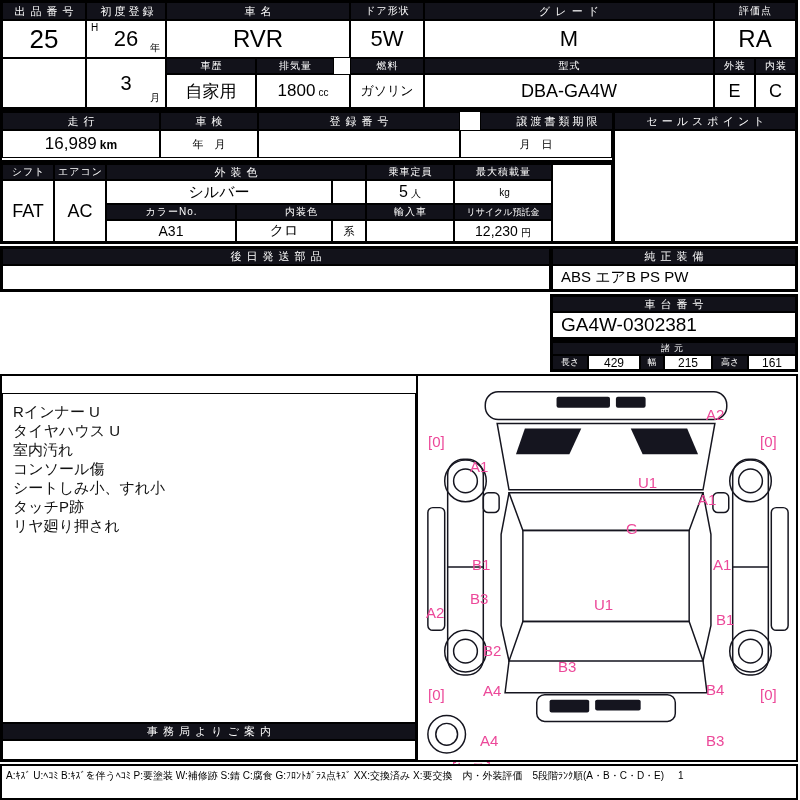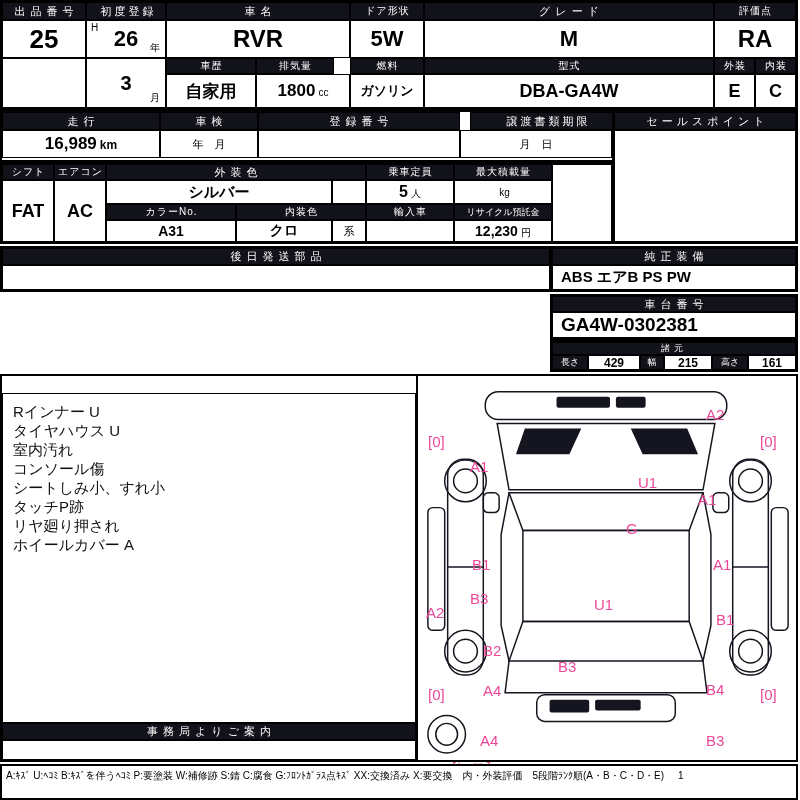--- a/index.html
+++ b/index.html
@@ -6,21 +6,21 @@
   #sheet{
     position:relative;width:800px;height:800px;background:#fff;
     font-family:"Liberation Sans","DejaVu Sans",sans-serif;color:#000;
   }
   .blk{position:absolute;box-sizing:border-box;border:2px solid #000;background:#fff;}
   .c{position:absolute;box-sizing:border-box;border:1px solid #000;background:#fff;
      display:flex;align-items:center;justify-content:center;overflow:hidden;white-space:nowrap;}
   .hdr{background:#12121a;color:#fff;font-size:11px;letter-spacing:5px;padding-left:5px;}
   .hdr.t{font-size:10px;letter-spacing:1px;padding-left:1px;}
   .hdr.xs{font-size:9px;letter-spacing:0;padding-left:0;}
-  .b{font-weight:bold;}
+  .b{font-weight:normal;}
   .s26{font-size:26px}.s24{font-size:24px}.s22{font-size:22px}.s20{font-size:20px}
   .s18{font-size:18px}.s17{font-size:17px}.s16{font-size:16px}.s15{font-size:15px}
   .s14{font-size:14px}.s13{font-size:13px}.s12{font-size:12px}.s11{font-size:11px}
   .base{display:flex;align-items:baseline;}
   .unit{font-size:10px;font-weight:normal;margin-left:3px;}
   .left{justify-content:flex-start;padding-left:8px;}
   .corner-tl{position:absolute;top:1px;left:4px;font-size:10px;}
   .corner-br{position:absolute;bottom:2px;right:5px;font-size:10px;}
   .notes{position:absolute;box-sizing:border-box;border:1px solid #000;background:#fff;padding:8px 10px;}
   .note-line{font-size:15px;line-height:19px;color:#111;}
@@ -87,21 +87,21 @@
     <div class="c" style="left:0;top:18px;width:158px;height:28px">
       <span class="base">
           <span class="b s17">16,989</span>
           <span class="unit s11" style="font-size:12px;font-weight:bold">km</span>
         </span>
     </div>
     <div class="c hdr" style="left:158px;top:0;width:98px;height:18px">車検</div>
     <div class="c s11" style="left:158px;top:18px;width:98px;height:28px">年　月</div>
     <div class="c hdr" style="left:256px;top:0;width:202px;height:18px">登録番号</div>
     <div class="c s11" style="left:256px;top:18px;width:202px;height:28px"></div>
-    <div class="c hdr" style="left:468px;top:0;width:152px;height:18px;letter-spacing:3px">譲渡書類期限</div>
+    <div class="c hdr" style="left:478px;top:0;width:152px;height:18px;letter-spacing:3px">譲渡書類期限</div>
     <div class="c s11" style="left:458px;top:18px;width:152px;height:28px">月　日</div>
   </div>
 
   <div class="blk" style="left:612px;top:110px;width:186px;height:134px">
     <div class="c hdr" style="left:0;top:0;width:182px;height:18px;letter-spacing:4px">セールスポイント</div>
     <div class="c" style="left:0;top:18px;width:182px;height:112px"></div>
   </div>
 
   <div class="blk" style="left:0;top:162px;width:614px;height:82px">
     <div class="c hdr t" style="left:0;top:0;width:52px;height:16px">シフト</div>
@@ -175,21 +175,20 @@
 
   <div class="blk" style="left:0;top:374px;width:798px;height:388px">
     <div class="notes" style="left:0;top:17px;width:414px;height:330px">
         <div class="note-line">Rインナー U</div>
         <div class="note-line">タイヤハウス U</div>
         <div class="note-line">室内汚れ</div>
         <div class="note-line">コンソール傷</div>
         <div class="note-line">シートしみ小、すれ小</div>
         <div class="note-line">タッチP跡</div>
         <div class="note-line">リヤ廻り押され</div>
-        <div class="note-line">ホイールカバー A</div>
       </div>
     <div class="c hdr" style="left:0;top:347px;width:414px;height:17px">事務局よりご案内</div>
     <div class="c" style="left:0;top:364px;width:414px;height:20px"></div>
 
     <div class="diagram" style="left:414px;top:0;width:380px;height:384px">
       <svg width="380" height="384" viewBox="0 0 380 388">
         <g fill="none" stroke="#15151f" stroke-width="1.5">
           <rect x="66" y="16" width="244" height="28" rx="13"></rect>
           <path d="M78,48 L298,48 L286,115 L90,115 Z"></path>
           <polygon points="90,118 286,118 272,156 104,156"></polygon>

